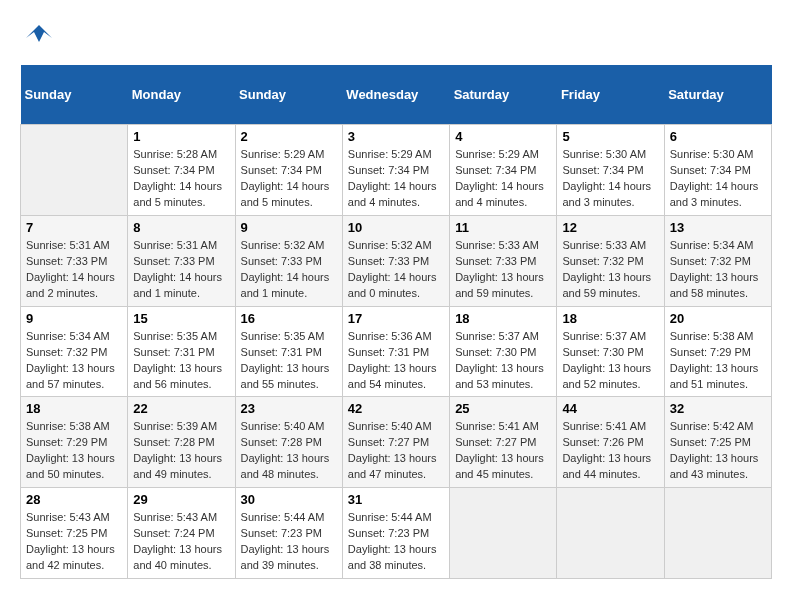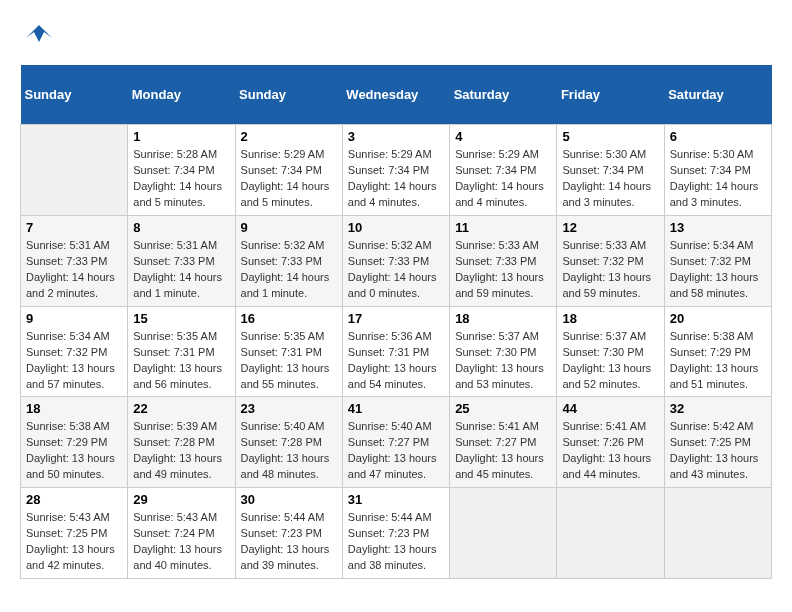--- a/index.html
+++ b/index.html
@@ -215,21 +215,21 @@
           </td>
           <td>
             <div class="day-number">22</div>
             <div class="day-info">Sunrise: 5:39 AM<br>Sunset: 7:28 PM<br>Daylight: 13 hours and 49 minutes.</div>
           </td>
           <td>
             <div class="day-number">23</div>
             <div class="day-info">Sunrise: 5:40 AM<br>Sunset: 7:28 PM<br>Daylight: 13 hours and 48 minutes.</div>
           </td>
           <td>
-            <div class="day-number">41</div>
+            <div class="day-number">42</div>
             <div class="day-info">Sunrise: 5:40 AM<br>Sunset: 7:27 PM<br>Daylight: 13 hours and 47 minutes.</div>
           </td>
           <td>
             <div class="day-number">25</div>
             <div class="day-info">Sunrise: 5:41 AM<br>Sunset: 7:27 PM<br>Daylight: 13 hours and 45 minutes.</div>
           </td>
           <td>
             <div class="day-number">44</div>
             <div class="day-info">Sunrise: 5:41 AM<br>Sunset: 7:26 PM<br>Daylight: 13 hours and 44 minutes.</div>
           </td>

